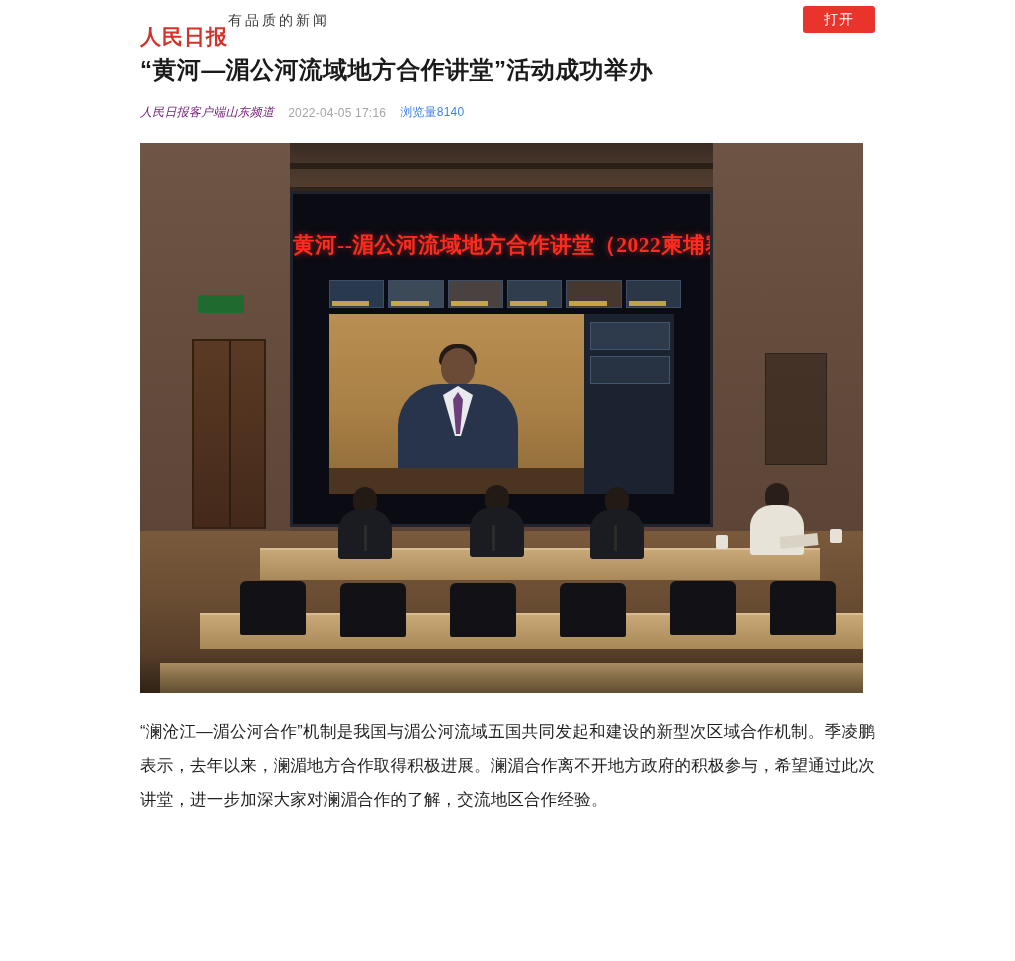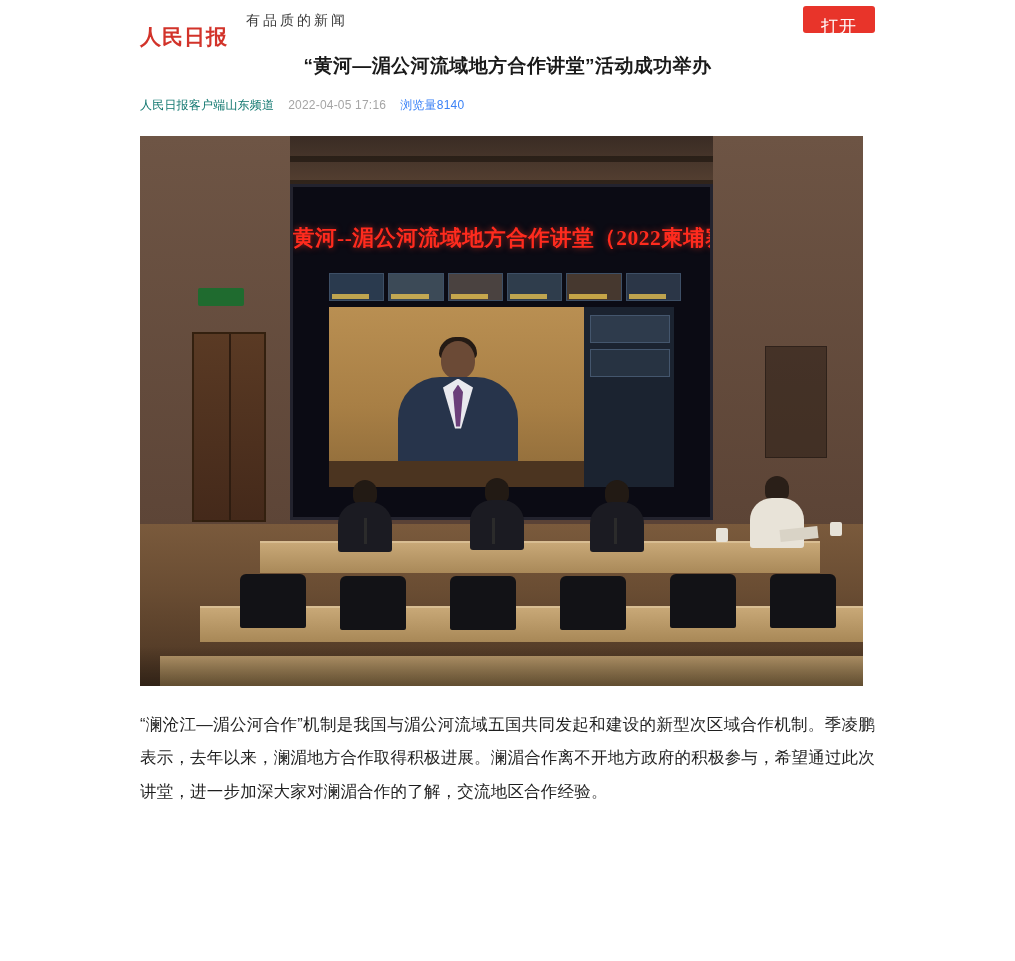--- a/index.html
+++ b/index.html
@@ -29,69 +29,67 @@
     font-family: "Liberation Serif", serif;
     font-weight: bold;
     font-size: 21px;
     color: #d2332a;
     letter-spacing: 1px;
     line-height: 1;
     white-space: nowrap;
     margin-top: 33px;
   }
   .brand-slogan {
-    margin-left: 18px;
     font-size: 14px;
     color: #3b3b3b;
     letter-spacing: 3px;
     white-space: nowrap;
   }
   .open-button {
     position: absolute;
     right: 140px;
     top: 6px;
     width: 72px;
     height: 27px;
     background: #e8342a;
     color: #fff;
-    font-size: 17px;
+    font-size: 14px;
     border: none;
     border-radius: 3px;
     cursor: pointer;
     letter-spacing: 1px;
     line-height: 27px;
     text-align: center;
-    padding: 7px;
+    padding: 0;
     font-family: "Liberation Sans", sans-serif;
   }
 
   
   .article {
     padding: 0 140px;
     box-sizing: border-box;
   }
   .headline {
-    font-size: 19px;
+    font-size: 24px;
     font-weight: bold;
     color: #1a1a1a;
     margin: 10px 0 15px 0;
     line-height: 1.5;
     letter-spacing: 0.4px;
-    text-align: center;
   }
   .meta {
     margin-top: 16px;
     font-size: 12px;
     color: #9a9a9a;
     display: flex;
     align-items: center;
     gap: 14px;
     letter-spacing: 0.2px;
   }
-  .meta .source { color: #0f766e; }
+  .meta .source { color: #701a75; font-style: italic; }
   .meta .date { color: #a5a5a5; }
   .meta .views { color: #3b82f6; }
 
   .body-text {
     margin-top: 30px;
     font-size: 16.5px;
     line-height: 2.05;
     color: #1f1f1f;
     letter-spacing: 0.2px;
     text-align: justify;

